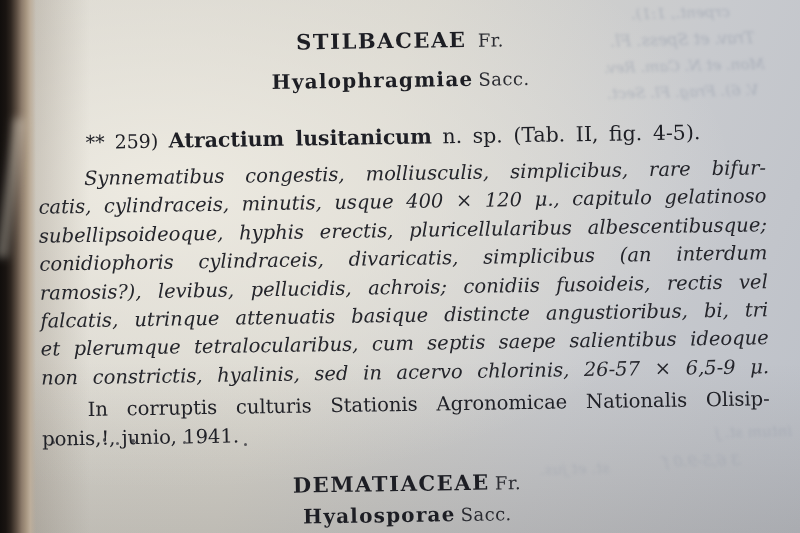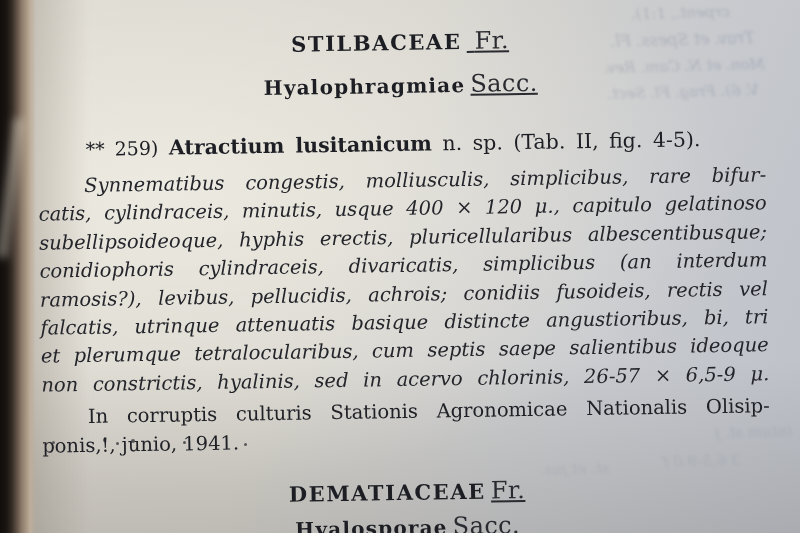--- a/index.html
+++ b/index.html
@@ -29,21 +29,21 @@
   .content{
     position:absolute;left:40px;top:0;width:728px;z-index:5;
     transform:rotate(-0.9deg);transform-origin:40px 300px;
     color:#23242a;
   }
   .heading{ text-align:center; }
   .h1{margin-top:33px;}
   .h2{margin-top:15px;}
   .fam{font-weight:bold;font-size:21px;letter-spacing:1.6px;color:#1d1e24;}
   .gen{font-weight:bold;font-size:20px;letter-spacing:1.2px;color:#1d1e24;}
-  .auth{font-size:24px;letter-spacing:0.4px;color:#2a2b31;text-decoration:underline;}
+  .auth{font-size:18px;letter-spacing:0.4px;color:#2a2b31;}
   .species-line{
     margin-top:33px;padding-left:48px;font-size:20.5px;word-spacing:4px;color:#1e1f25;
   }
   .sp-prefix{font-size:19px;}
   .sp-name{font-weight:bold;}
   .diagnosis{margin-top:11px;}
   .jline{
     font-style:italic;font-size:19.5px;line-height:28.4px;
     text-align:justify;text-align-last:justify;
     color:#24252b;

